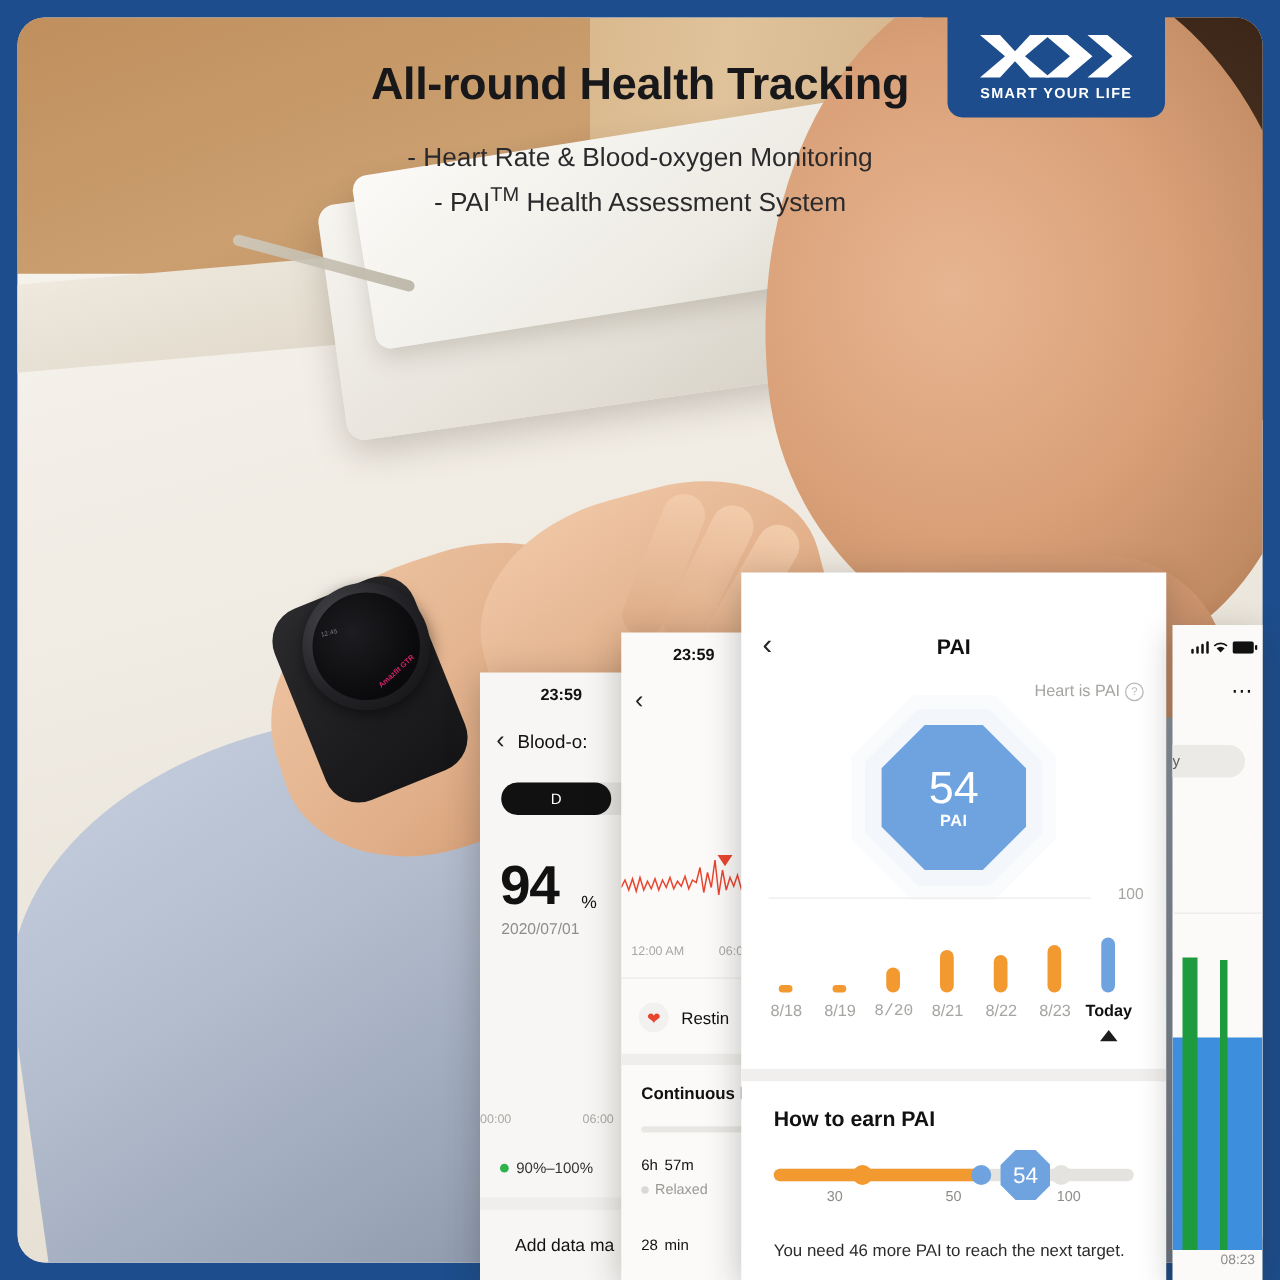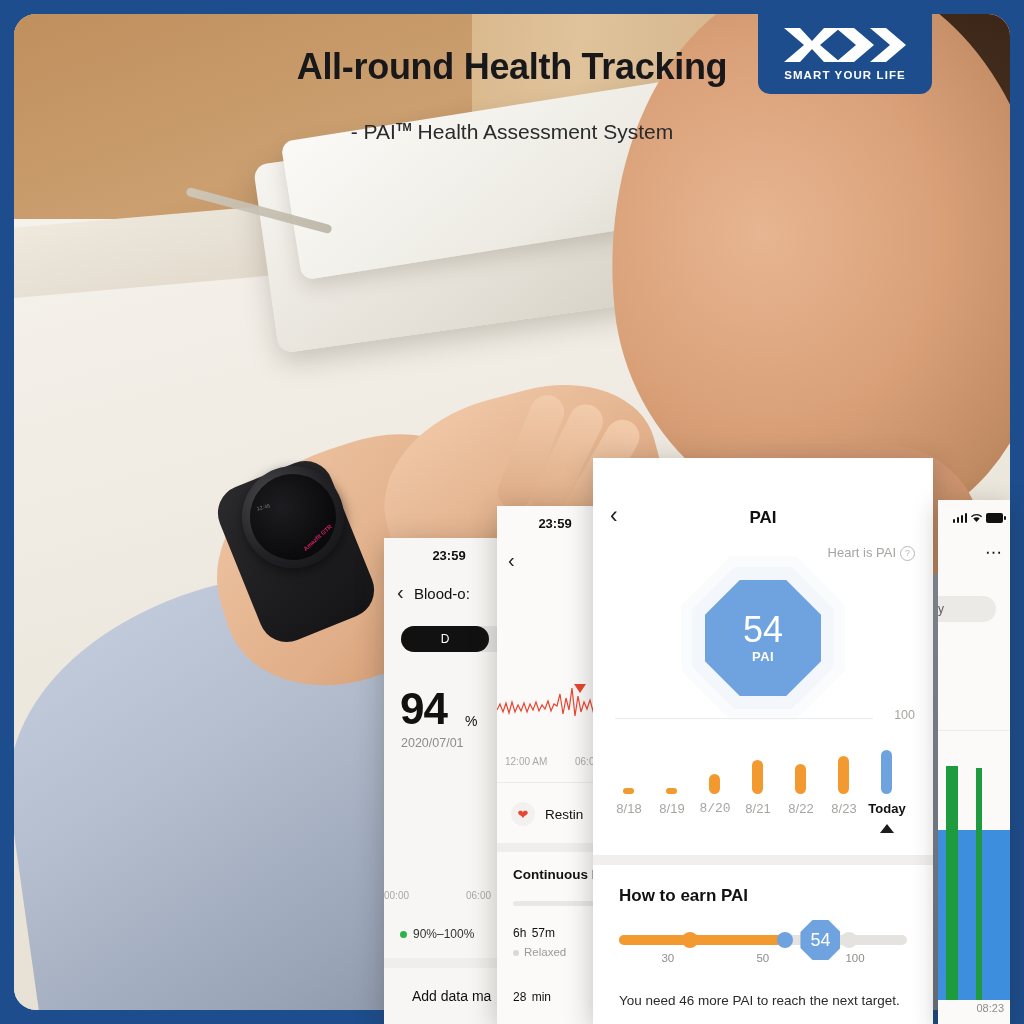--- a/index.html
+++ b/index.html
@@ -132,21 +132,21 @@
   .headline{
     position:absolute;left:0;right:0;top:46px;text-align:center;
     font-size:36px;font-weight:bold;color:#18181a;
     letter-spacing:-.3px;
   }
   .bullets{
     position:absolute;left:0;right:0;top:112px;text-align:center;
     font-size:21px;color:#2a2a2c;line-height:30px;font-weight:400;
   }
   .bullets div{white-space:nowrap;}
-  .bullets sup{font-size:11px;vertical-align:super;font-weight:bold;}
+  .bullets sup{font-size:16px;vertical-align:super;}
 
   
   .logo{
     position:absolute;left:758px;top:10px;width:174px;height:84px;
     background:#1d4d8c;border-radius:0 0 12px 12px;
     display:flex;flex-direction:column;align-items:center;justify-content:center;
   }
   .logo-mark{width:126px;height:42px;}
   .logo-tag{
     font-size:11.5px;font-weight:bold;color:#fff;letter-spacing:1.1px;margin-top:3px;
@@ -317,20 +317,21 @@
     <div class="watch-case">
       <div class="watch-screen">
         <div class="watch-text">12:45</div>
         <div class="watch-accent">Amazfit GTR</div>
       </div>
     </div>
   </div>
 
   <div class="headline">All-round Health Tracking</div>
   <div class="bullets">
+    <div>- Heart Rate &amp; Blood-oxygen Monitoring</div>
     <div><span>- PAI</span><sup>TM</sup><span> Health Assessment System</span></div>
   </div>
 
   <div class="logo">
     <svg class="logo-mark" viewBox="0 0 126 42">
       <path d="M2 4 L18 4 L30 17 L42 4 L58 4 L38 21 L58 38 L42 38 L30 25 L18 38 L2 38 L22 21 Z" fill="#ffffff"></path>
       <path d="M54 4 L72 4 L92 21 L72 38 L54 38 L74 21 Z" fill="#ffffff"></path>
       <path d="M88 4 L104 4 L124 21 L104 38 L88 38 L108 21 Z" fill="#ffffff"></path>
     </svg>
     <div class="logo-tag">SMART YOUR LIFE</div>

